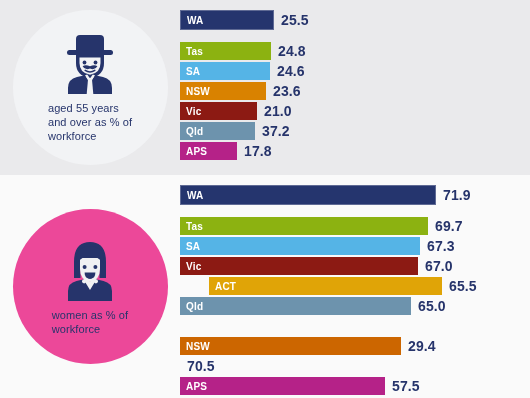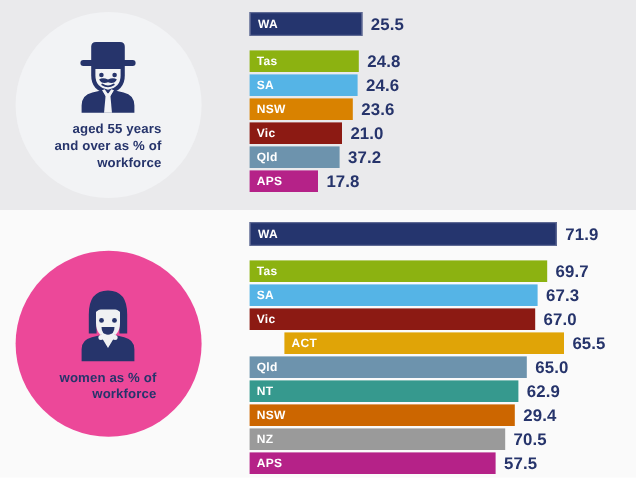--- a/index.html
+++ b/index.html
@@ -56,24 +56,24 @@
     box-sizing: border-box;
   }
   .panel-top .caption-disc { background: #f2f3f5; }
   .panel-bottom .caption-disc { background: #ec4899; }
   .caption-icon {
     display: block;
     line-height: 0;
   }
   .caption-text {
     margin-top: 6px;
-    text-align: right;
+    text-align: left;
     color: #26346b;
     font-size: 11px;
-    font-weight: bold;
+    font-weight: normal;
     line-height: 14px;
     letter-spacing: 0.1px;
     white-space: pre-line;
   }
   
   .chart-col {
     position: relative;
     flex: 1 1 auto;
     height: 100%;
   }
@@ -86,21 +86,20 @@
     align-items: center;
     white-space: nowrap;
   }
   .bar {
     position: relative;
     height: 18px;
     box-sizing: border-box;
     display: flex;
     align-items: center;
     flex: 0 0 auto;
-    margin-left: 28px;
   }
   .bar.highlight {
     border: 1px solid #5f6a94;
     height: 20px;
   }
   .bar-label {
     color: #ffffff;
     font-size: 10px;
     font-weight: bold;
     padding-left: 6px;
@@ -287,38 +286,29 @@
         <span class="bar-value">65.5</span>
       </div>
 
       <div class="bar-row" style="top:122px;">
         <div class="bar" style="width:231px; background:#6d93ad;">
           <span class="bar-label">Qld</span>
         </div>
         <span class="bar-value">65.0</span>
       </div>
 
-      <div class="bar-row" style="top:142px;">
-        <div class="bar" style="width:224px; background:#36998e;">
-          <span class="bar-label">NT</span>
-        </div>
-        <span class="bar-value">62.9</span>
-      </div>
 
       <div class="bar-row" style="top:162px;">
         <div class="bar" style="width:221px; background:#cc6600;">
           <span class="bar-label">NSW</span>
         </div>
         <span class="bar-value">29.4</span>
       </div>
 
       <div class="bar-row" style="top:182px;">
-        <div class="bar" style="width:213px; background:#9a9a9a;">
-          <span class="bar-label">NZ</span>
-        </div>
         <span class="bar-value">70.5</span>
       </div>
 
       <div class="bar-row" style="top:202px;">
         <div class="bar" style="width:205px; background:#b52288;">
           <span class="bar-label">APS</span>
         </div>
         <span class="bar-value">57.5</span>
       </div>
 

